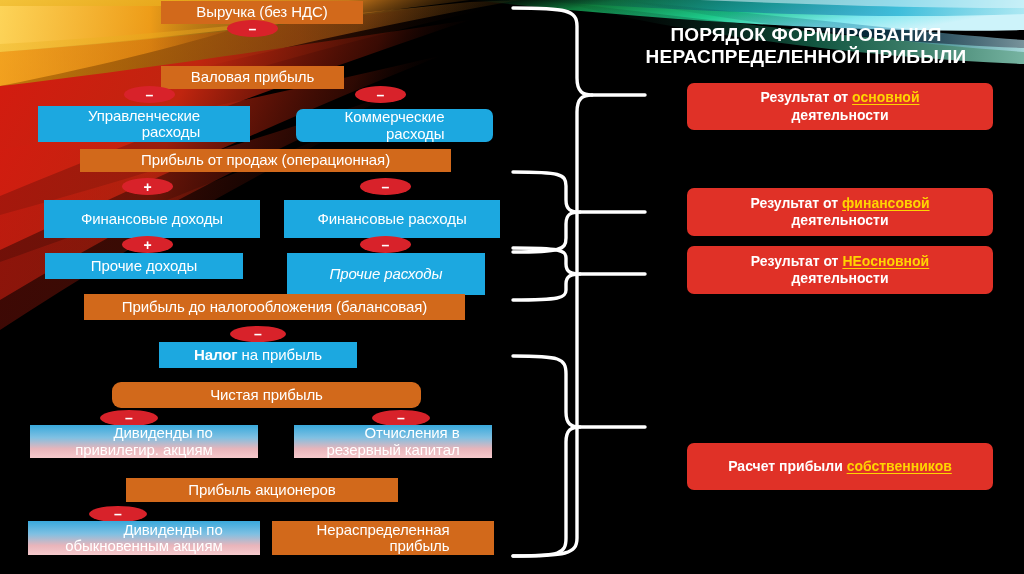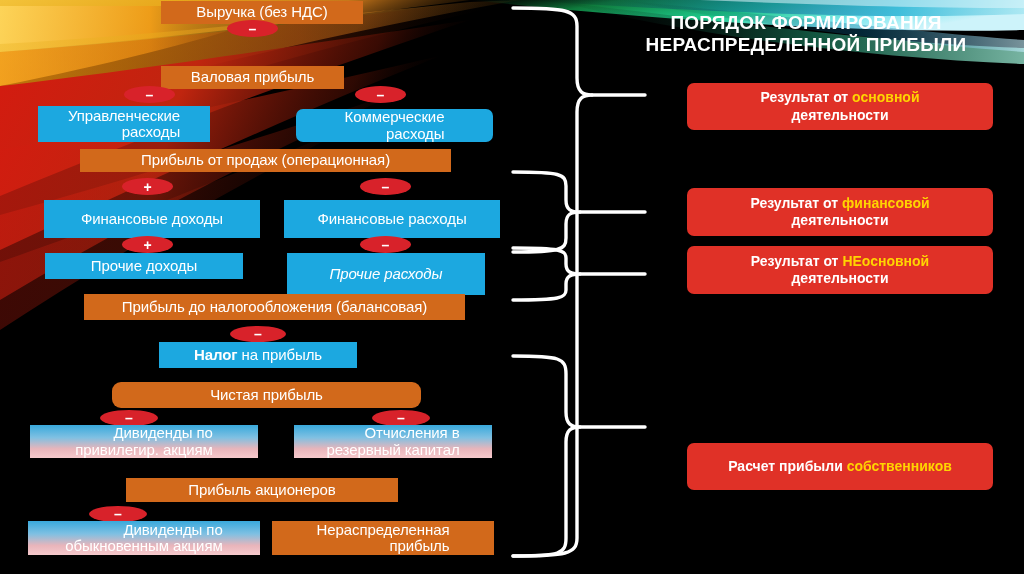--- a/index.html
+++ b/index.html
@@ -51,38 +51,40 @@
 
   
   #title {
     position: absolute;
     color: #ffffff;
     font-weight: 700;
     text-align: center;
     line-height: 1.14;
     letter-spacing: 0.2px;
     white-space: pre-line;
+    margin-top: 12px;
   }
 
   
   .card {
     position: absolute;
     background: #e03127;
     border-radius: 7px;
     display: flex;
     align-items: center;
     justify-content: center;
     text-align: center;
     color: #ffffff;
     font-weight: 700;
     line-height: 1.25;
     padding: 2px 10px;
   }
   .card .hl {
     color: #ffd400;
+    text-decoration: underline;
     text-underline-offset: 2px;
   }
 
   
   #braces { position:absolute; left:0; top:0; width:1024px; height:574px; pointer-events:none; }
 </style>
 </head>
 <body>
 
 <div id="stage">
@@ -167,21 +169,21 @@
   </div>
 
   <div class="op" style="left:124px; top:86px; width:51px; height:17px; font-size:14px;">
     <span>–</span>
   </div>
 
   <div class="op" style="left:355px; top:86px; width:51px; height:17px; font-size:14px;">
     <span>–</span>
   </div>
 
-  <div class="box blue" style="left:38px; top:106px; width:172px; height:36px; font-size:15px;">
+  <div class="box blue" style="left:38px; top:106px; width:212px; height:36px; font-size:15px;">
     <span>Управленческие
 расходы</span>
   </div>
 
   <div class="box blue" style="left:296px; top:109px; width:197px; height:33px; font-size:15px;border-radius:7px;">
     <span>Коммерческие
 расходы</span>
   </div>
 
   <div class="box orange" style="left:80px; top:149px; width:371px; height:23px; font-size:15px;">

